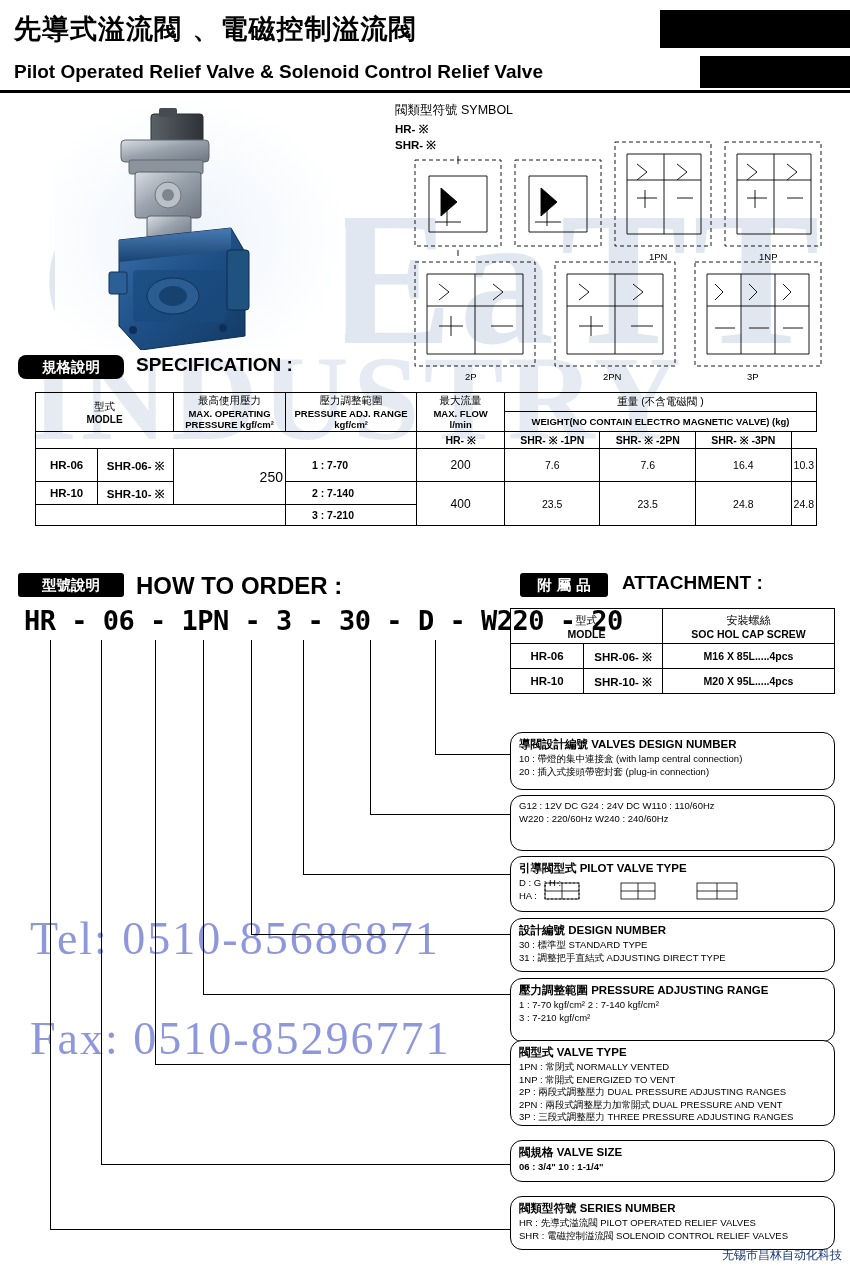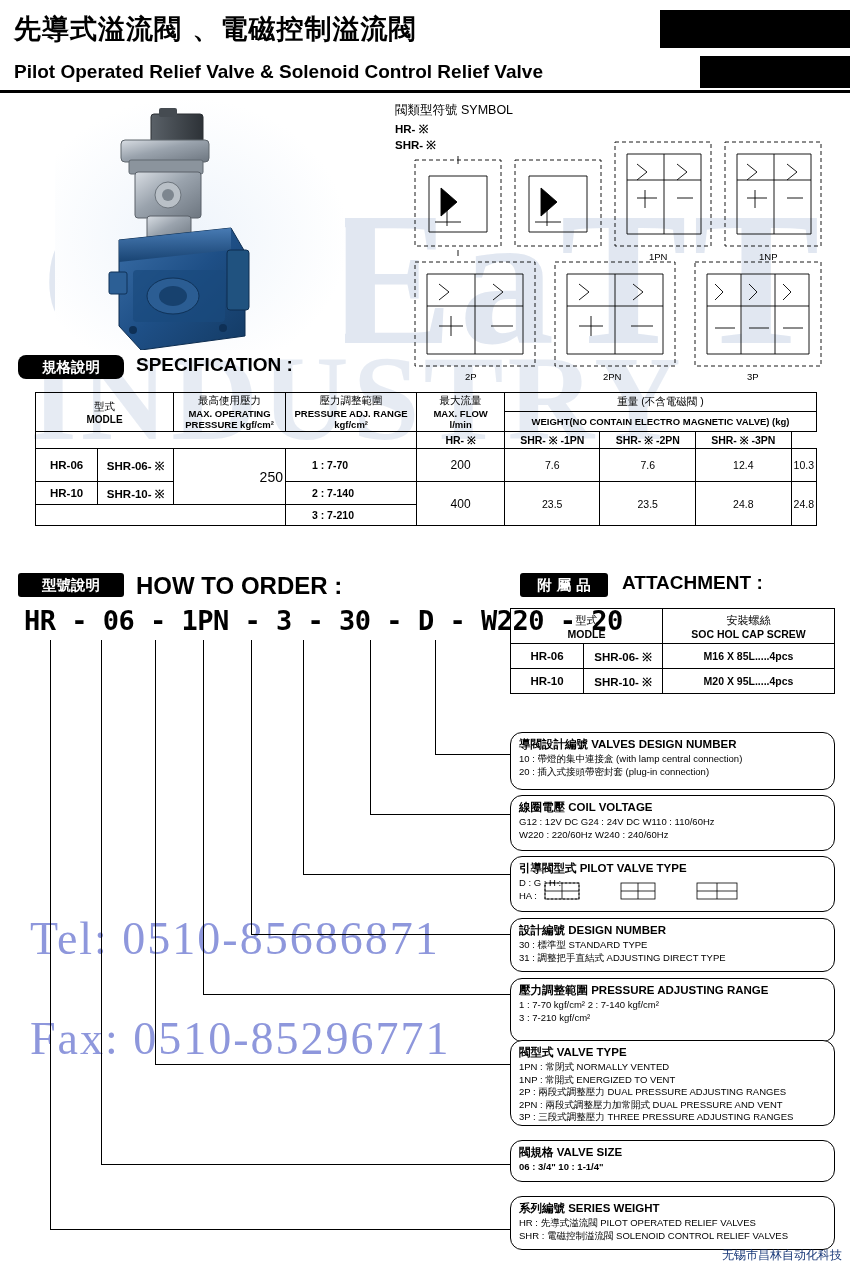--- a/index.html
+++ b/index.html
@@ -271,21 +271,21 @@
     <td style="width:92px;font-weight:bold;">SHR- ※ -3PN</td>
   </tr>
   <tr>
     <td style="font-weight:bold;font-size:11.5px;width:58px;height:30px;">HR-06</td>
     <td style="font-weight:bold;font-size:11.5px;width:72px;">SHR-06- ※</td>
     <td rowspan="2" style="font-size:14px;text-align:right;">250</td>
     <td style="font-weight:bold;text-align:left;padding-left:26px;">1 : 7-70</td>
     <td style="font-size:12px;">200</td>
     <td>7.6</td>
     <td>7.6</td>
-    <td>12.4</td>
+    <td>16.4</td>
     <td>10.3</td>
   </tr>
   <tr>
     <td style="font-weight:bold;font-size:11.5px;height:20px;">HR-10</td>
     <td style="font-weight:bold;font-size:11.5px;">SHR-10- ※</td>
     <td style="font-weight:bold;text-align:left;padding-left:26px;">2 : 7-140</td>
     <td rowspan="2" style="font-size:12px;">400</td>
     <td rowspan="2">23.5</td>
     <td rowspan="2">23.5</td>
     <td rowspan="2">24.8</td>
@@ -353,21 +353,20 @@
 <div class="vl" style="left:50px;top:640px;height:590px;"></div>
 <div class="hl" style="left:50px;top:1229px;width:460px;"></div>
 
 <div class="callout" style="left:510px;top:732px;width:325px;height:58px;">
   <div class="ttl">導閥設計編號  VALVES DESIGN NUMBER</div>
   <div class="ln">10 : 帶燈的集中連接盒  (with lamp central connection)</div>
   <div class="ln">20 : 插入式接頭帶密封套  (plug-in connection)</div>
 </div>
 
 <div class="callout" style="left:510px;top:795px;width:325px;height:56px;">
-  <div class="ttl">線圈電壓  COIL VOLTAGE</div>
   <div class="ln">G12 : 12V DC     G24 : 24V DC      W110 : 110/60Hz</div>
   <div class="ln">W220 : 220/60Hz     W240 : 240/60Hz</div>
 </div>
 
 <div class="callout" style="left:510px;top:856px;width:325px;height:56px;">
   <div class="ttl">引導閥型式  PILOT VALVE TYPE</div>
   <div class="ln">D :             G :              H :</div>
   <div class="ln">HA :</div>
   <svg width="300" height="26" viewBox="0 0 300 26" style="position:absolute;left:26px;top:24px;">
     <g stroke="#000" fill="none" stroke-width="0.8">
@@ -402,18 +401,18 @@
   <div class="ln">2PN : 兩段式調整壓力加常開式  DUAL PRESSURE AND VENT</div>
   <div class="ln">3P : 三段式調整壓力  THREE PRESSURE ADJUSTING RANGES</div>
 </div>
 
 <div class="callout" style="left:510px;top:1140px;width:325px;height:42px;">
   <div class="ttl">閥規格  VALVE SIZE</div>
   <div class="ln" style="font-weight:bold;">06 : 3/4"              10 : 1-1/4"</div>
 </div>
 
 <div class="callout" style="left:510px;top:1196px;width:325px;height:54px;">
-  <div class="ttl">系列編號  SERIES WEIGHT</div>
+  <div class="ttl">閥類型符號  SERIES NUMBER</div>
   <div class="ln">HR : 先導式溢流閥  PILOT OPERATED RELIEF VALVES</div>
   <div class="ln">SHR : 電磁控制溢流閥  SOLENOID CONTROL RELIEF VALVES</div>
 </div>
 
 <div class="footer">无锡市昌林自动化科技</div>
 
 </body></html>

